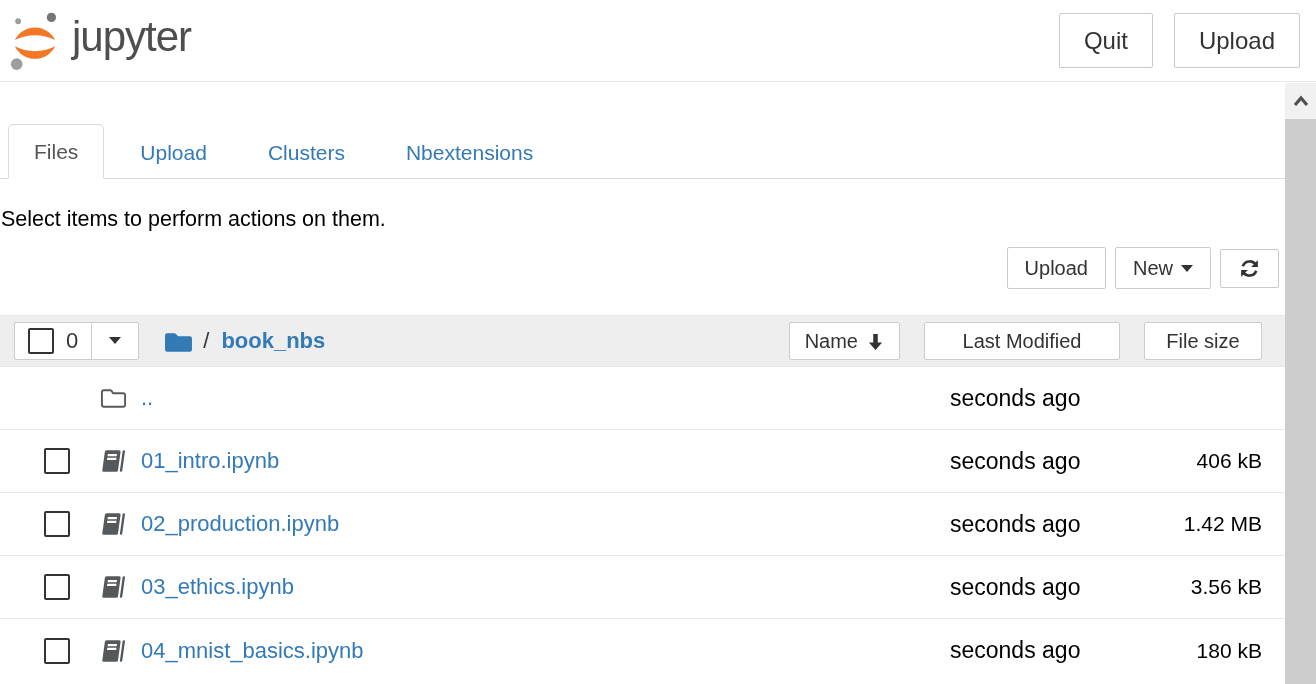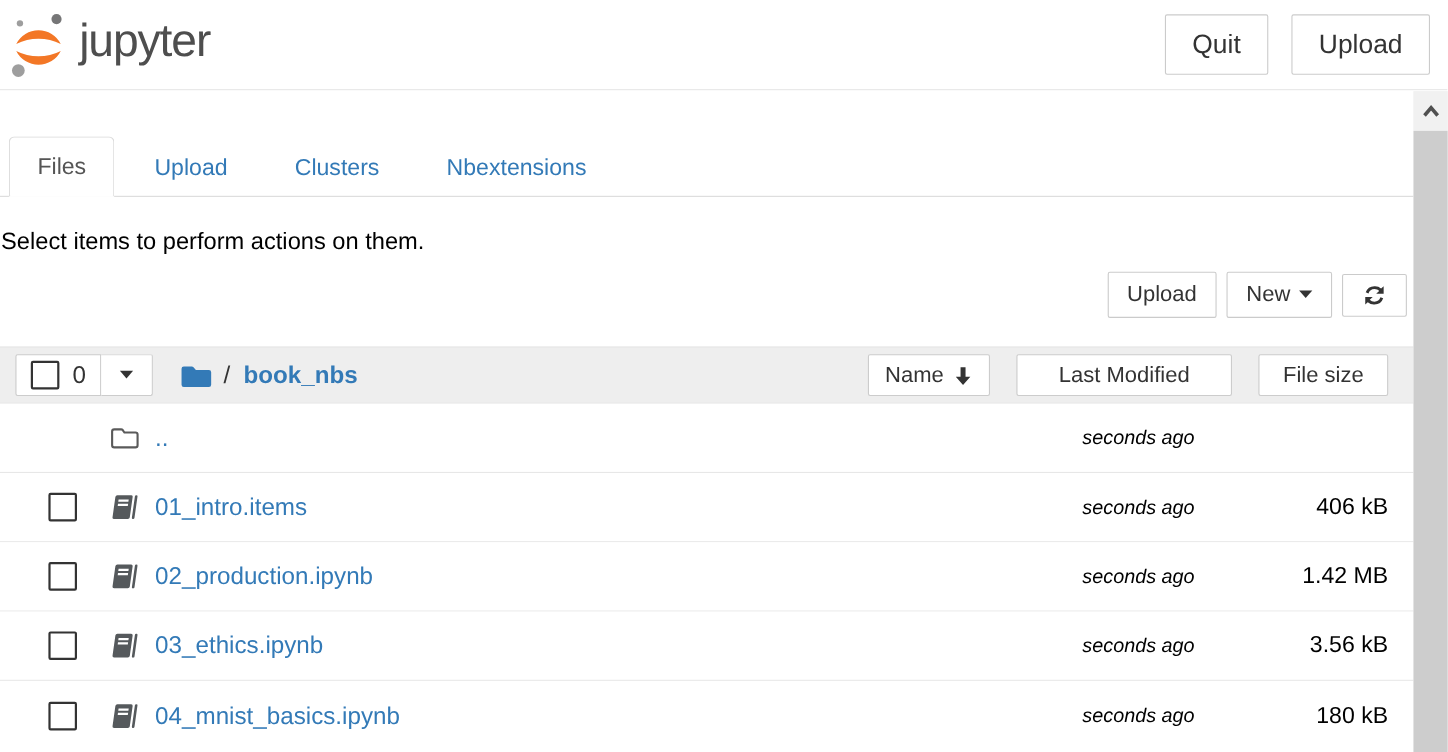--- a/index.html
+++ b/index.html
@@ -127,21 +127,21 @@
     background: #fff;
   }
   .row:last-child { border-bottom: none; }
   .row .checkbox { margin-right: 30px; flex: none; }
   .row .checkbox.hidden { visibility: hidden; }
   .row .item-icon { width: 30px; margin-right: 11px; flex: none; display: flex; align-items: center; }
   .row .item-name {
     flex: 1; font-size: 22px; color: #337ab7; text-decoration: none;
     overflow: hidden; white-space: nowrap;
   }
-  .row .modified { width: 170px; text-align: center; font-size: 18px; color: #000; font-style: italic; }
+  .row .modified { width: 170px; text-align: left; font-size: 23px; color: #000; }
   .row .size { width: 118px; margin-left: 24px; text-align: right; font-size: 21px; color: #000; }
 </style>
 </head>
 <body>
 
 <header class="app-header">
   <a class="logo">
     <span>
       <svg width="54" height="62" viewBox="0 0 56 64">
         <circle cx="10.5" cy="11.5" r="3" fill="#9e9e9e"></circle>
@@ -242,21 +242,21 @@
       <span class="item-icon">
         <svg width="26" height="26" viewBox="0 0 24 24">
           <g transform="translate(2,0) skewX(-8)">
             <rect x="3" y="2" width="14.5" height="20" rx="1.5" fill="#55595c"></rect>
             <rect x="6" y="5.6" width="8.5" height="1.9" fill="#fff"></rect>
             <rect x="6" y="9.1" width="8.5" height="1.9" fill="#fff"></rect>
             <rect x="19.3" y="2" width="2.2" height="20" rx="1" fill="#55595c"></rect>
           </g>
         </svg>
       </span>
-      <a class="item-name">01_intro.items</a>
+      <a class="item-name">01_intro.ipynb</a>
       <span class="modified">seconds ago</span>
       <span class="size">406 kB</span>
     </div>
 
     <div class="row">
       <span class="checkbox"></span>
       <span class="item-icon">
         <svg width="26" height="26" viewBox="0 0 24 24">
           <g transform="translate(2,0) skewX(-8)">
             <rect x="3" y="2" width="14.5" height="20" rx="1.5" fill="#55595c"></rect>

